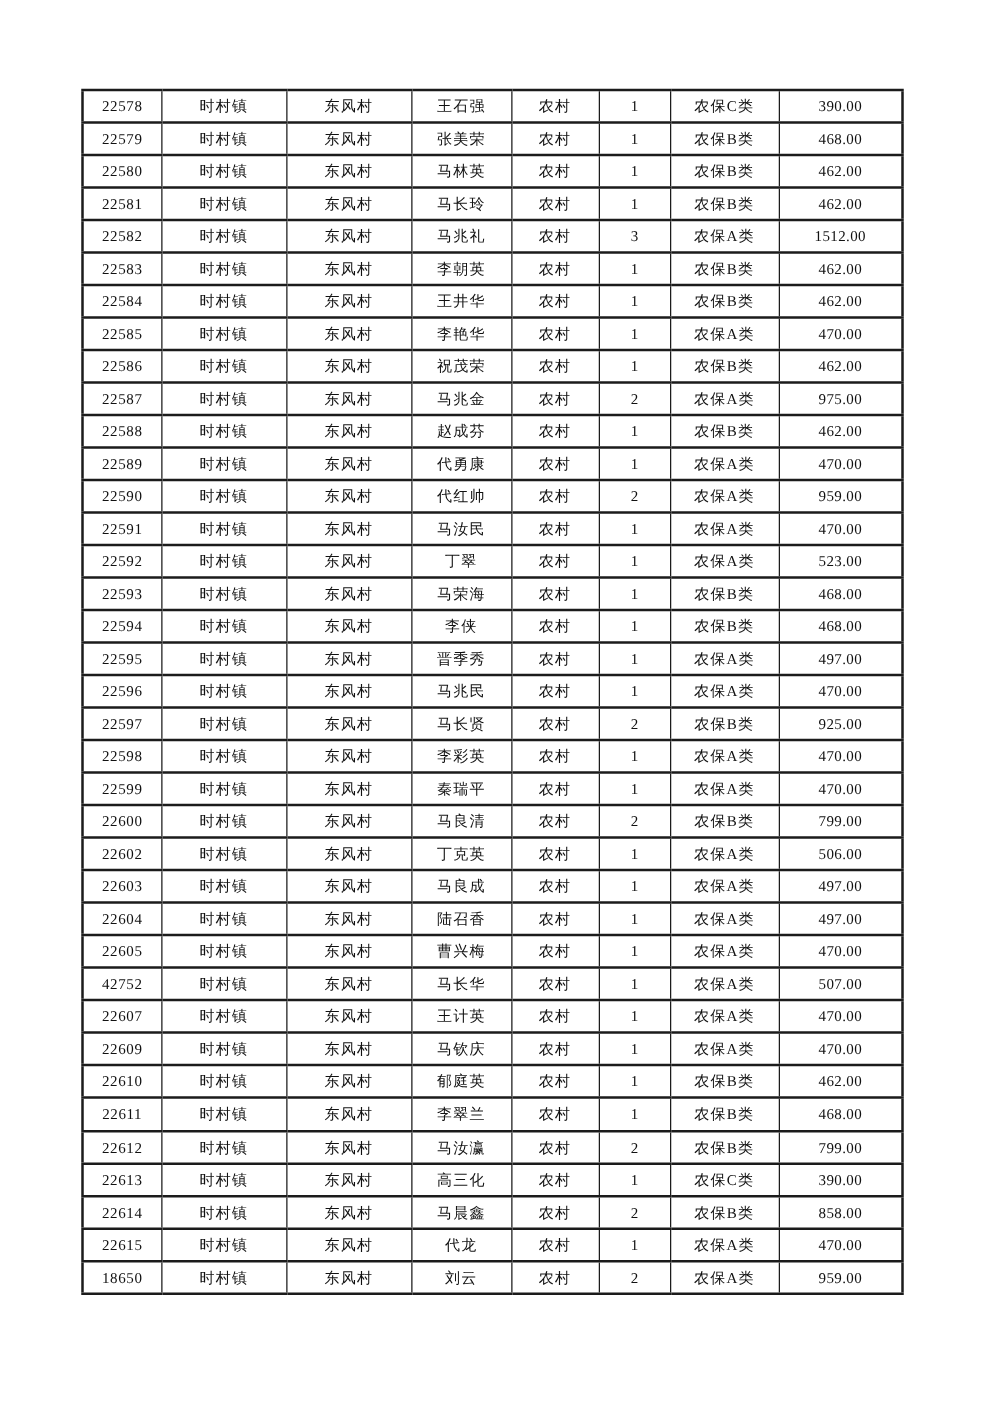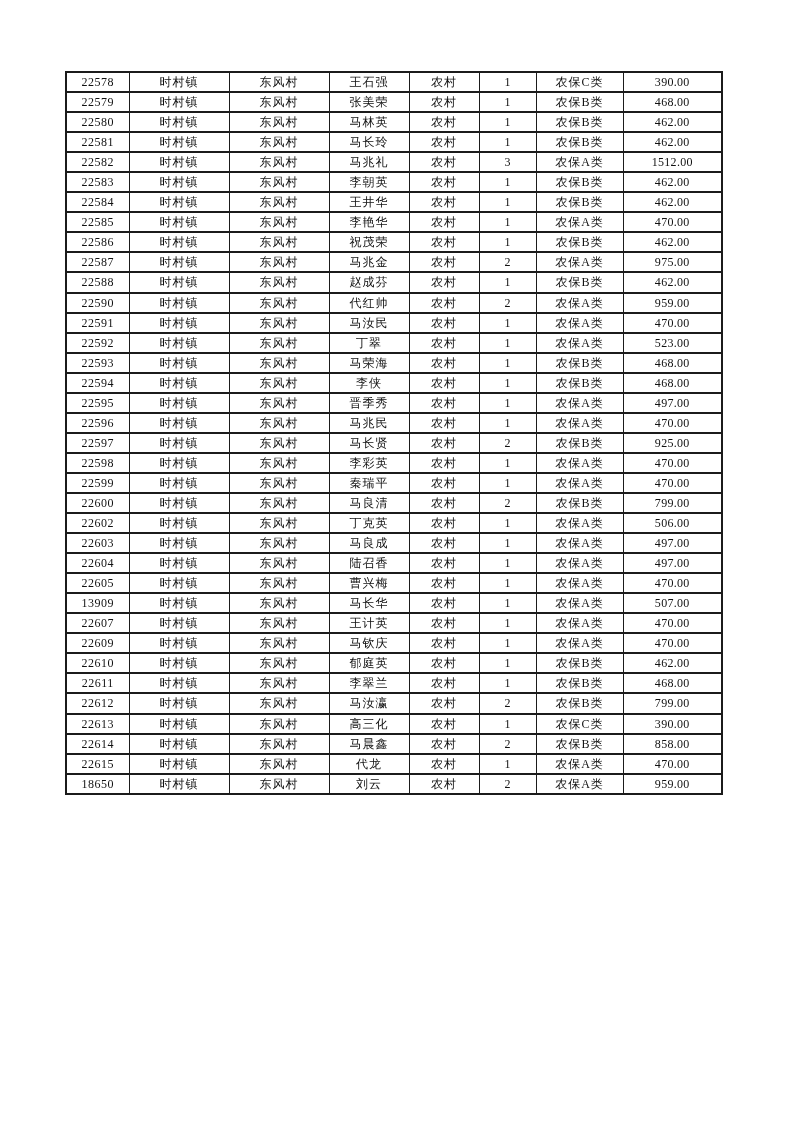--- a/index.html
+++ b/index.html
@@ -13,21 +13,21 @@
     height: 1122px;
     background: #ffffff;
     overflow: hidden;
     font-family: "Liberation Serif", "DejaVu Serif", serif;
   }
   table.roster {
     position: absolute;
     left: 65px;
     top: 71px;
     width: 656px;
-    height: 724px;
+    height: 965px;
     border-collapse: collapse;
     table-layout: fixed;
     border: 2px solid #1b1b1b;
   }
   table.roster td {
     border-left: 1.3px solid #1b1b1b;
     border-right: 1.3px solid #1b1b1b;
     border-top: 2px solid #1b1b1b;
     border-bottom: 2px solid #1b1b1b;
     padding: 0;
@@ -167,20 +167,30 @@
     <td class="c-id">22588</td>
     <td class="c-town">时村镇</td>
     <td class="c-village">东风村</td>
     <td class="c-name">赵成芬</td>
     <td class="c-res">农村</td>
     <td class="c-count">1</td>
     <td class="c-cat">农保B类</td>
     <td class="c-amt">462.00</td>
   </tr>
         <tr>
+    <td class="c-id">22589</td>
+    <td class="c-town">时村镇</td>
+    <td class="c-village">东风村</td>
+    <td class="c-name">代勇康</td>
+    <td class="c-res">农村</td>
+    <td class="c-count">1</td>
+    <td class="c-cat">农保A类</td>
+    <td class="c-amt">470.00</td>
+  </tr>
+        <tr>
     <td class="c-id">22590</td>
     <td class="c-town">时村镇</td>
     <td class="c-village">东风村</td>
     <td class="c-name">代红帅</td>
     <td class="c-res">农村</td>
     <td class="c-count">2</td>
     <td class="c-cat">农保A类</td>
     <td class="c-amt">959.00</td>
   </tr>
         <tr>
@@ -317,21 +327,21 @@
     <td class="c-id">22605</td>
     <td class="c-town">时村镇</td>
     <td class="c-village">东风村</td>
     <td class="c-name">曹兴梅</td>
     <td class="c-res">农村</td>
     <td class="c-count">1</td>
     <td class="c-cat">农保A类</td>
     <td class="c-amt">470.00</td>
   </tr>
         <tr>
-    <td class="c-id">13909</td>
+    <td class="c-id">42752</td>
     <td class="c-town">时村镇</td>
     <td class="c-village">东风村</td>
     <td class="c-name">马长华</td>
     <td class="c-res">农村</td>
     <td class="c-count">1</td>
     <td class="c-cat">农保A类</td>
     <td class="c-amt">507.00</td>
   </tr>
         <tr>
     <td class="c-id">22607</td>

